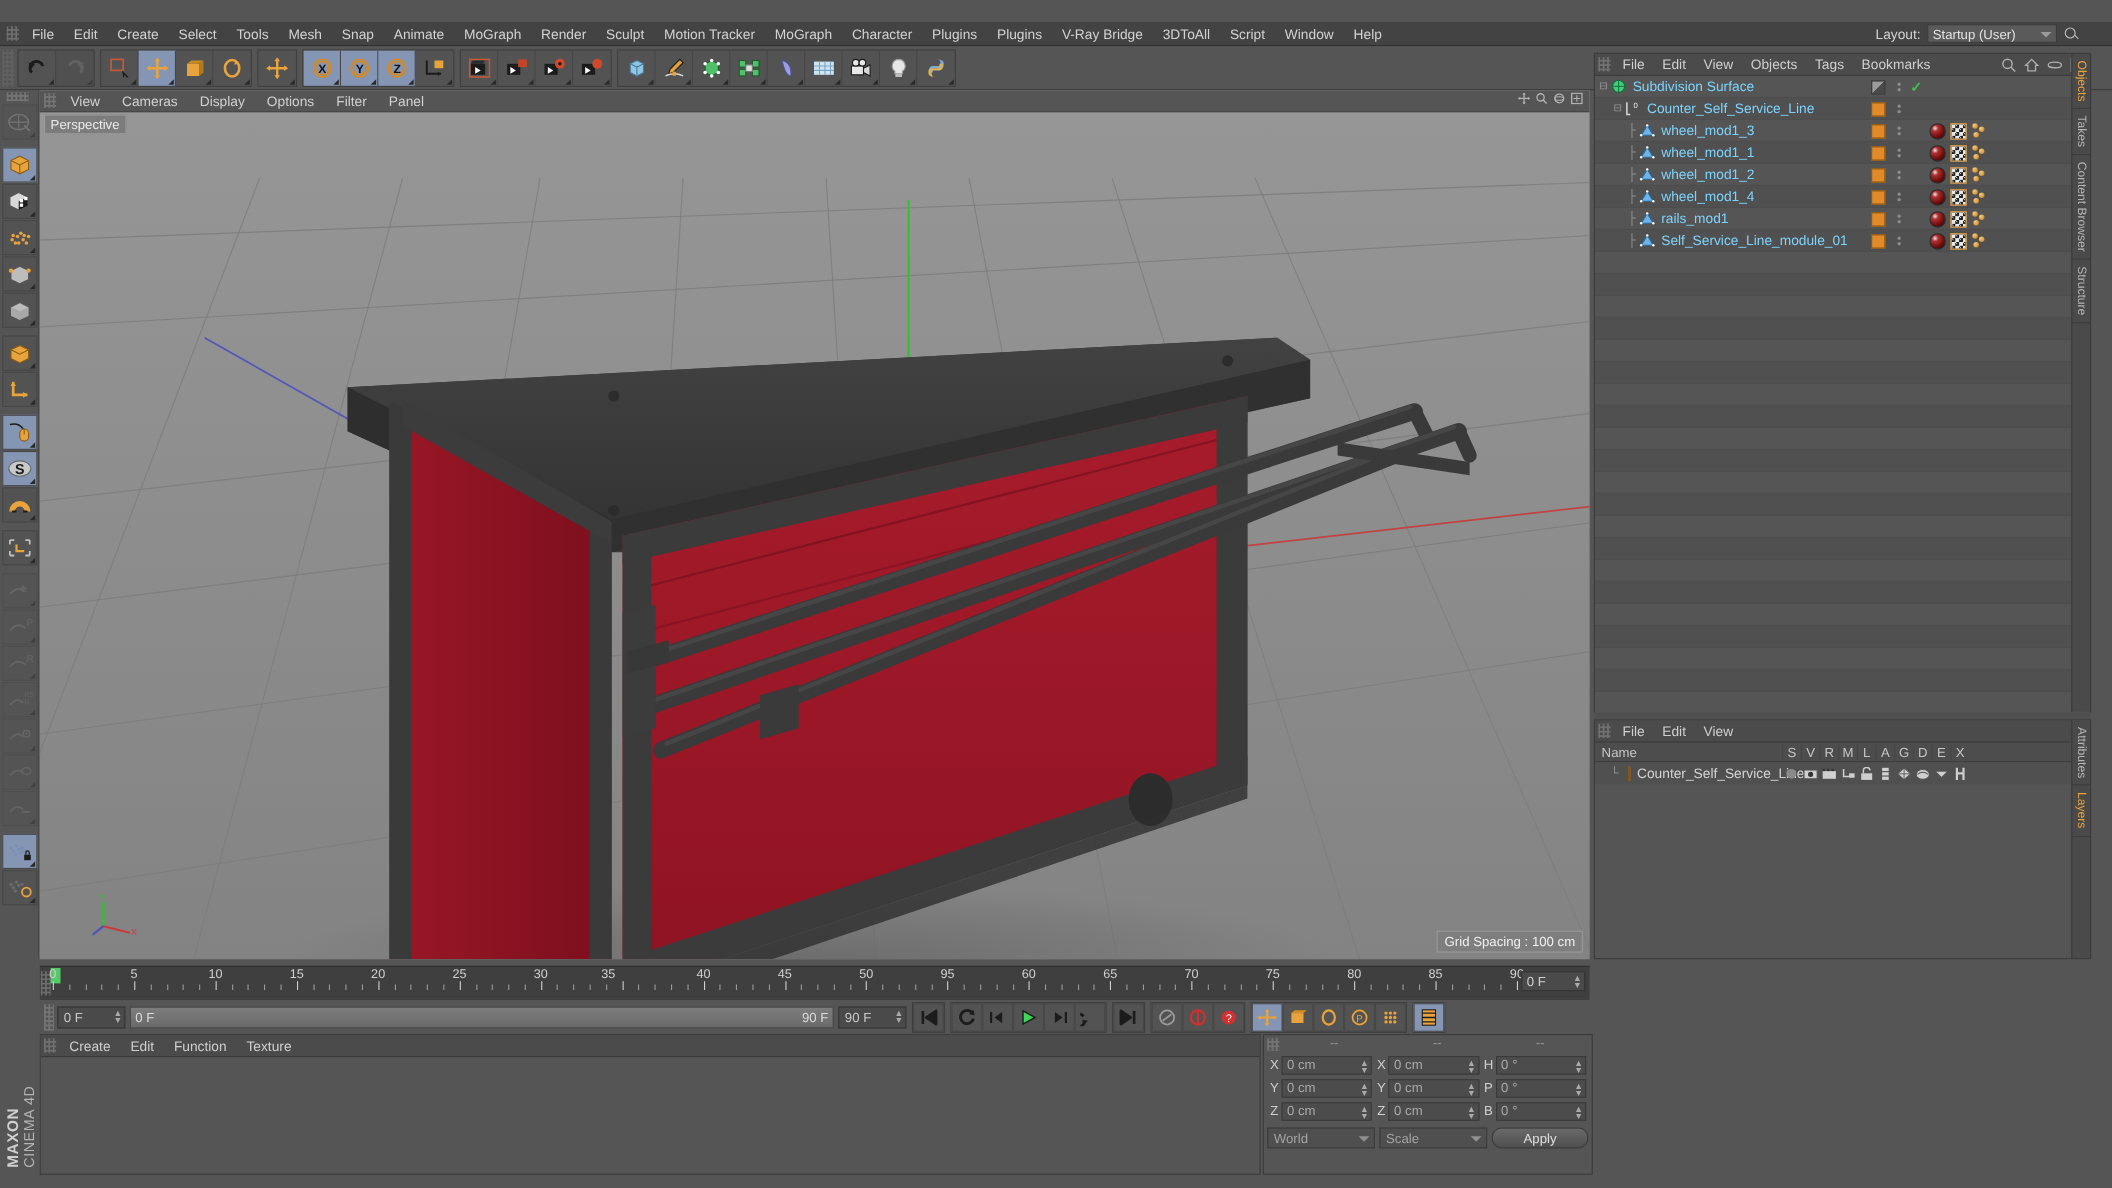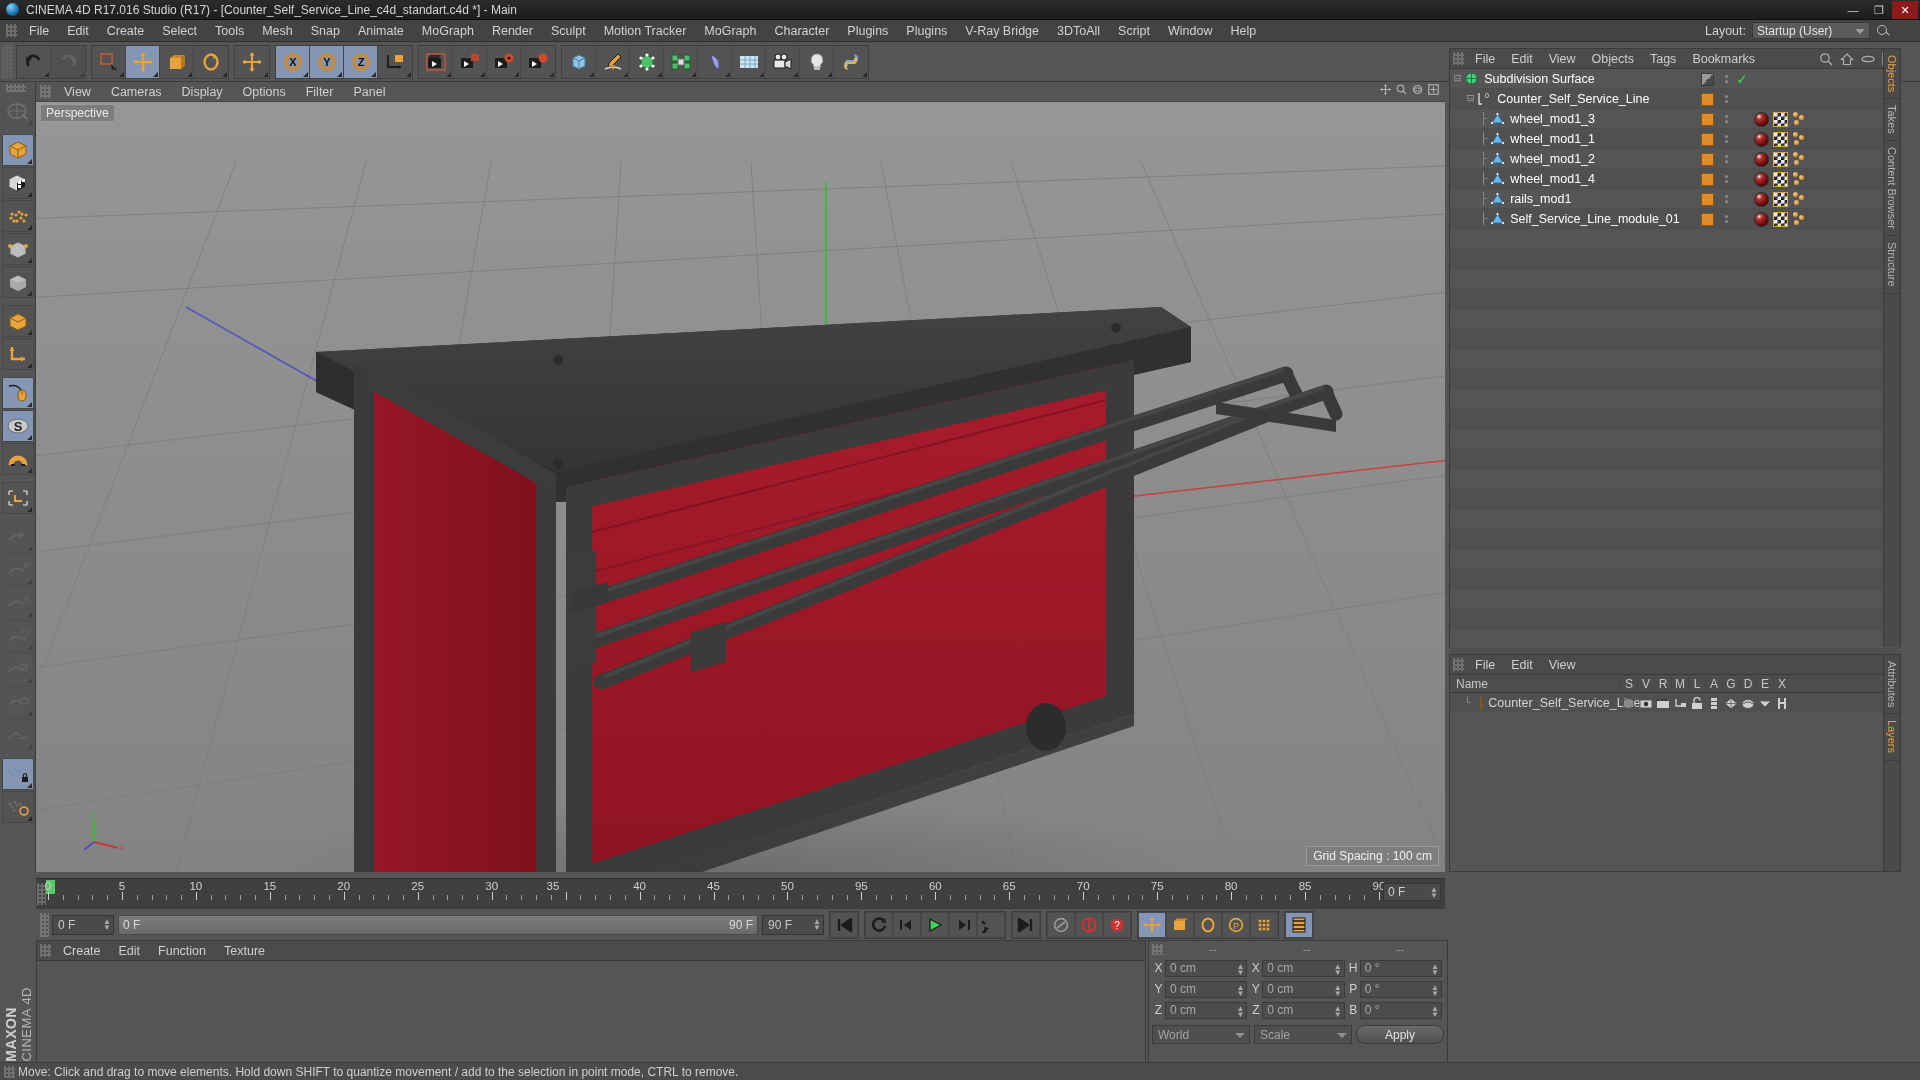--- a/index.html
+++ b/index.html
@@ -134,21 +134,21 @@
      background: repeating-linear-gradient(0deg,#8a8a8a 0 2px,transparent 2px 4px),
                  repeating-linear-gradient(90deg,#8a8a8a 0 2px,transparent 2px 4px);
      background-size:4px 4px; opacity:.6; flex:0 0 auto;}
   .obj-list{ position:relative; }
   .obj-row{
     display:flex; align-items:center; height:20px; position:relative;
     border-bottom:1px solid #4d4d4d;
   }
   .obj-row:nth-child(odd){ background:#555555; }
   .obj-row:nth-child(even){ background:#505050; }
-  .obj-name{ font-size:12.5px; color:#ffffff; white-space:nowrap; }
+  .obj-name{ font-size:12.5px; color:#7dd3fc; white-space:nowrap; }
   .tree-line{ color:#8f8f8f; font-size:12px; margin-right:3px; font-family:"Liberation Mono",monospace;}
   .obj-ico{ width:15px;height:15px; margin-right:5px; flex:0 0 auto; }
   .ob-cols{ position:absolute; right:0; top:0; height:20px; display:flex; align-items:center;}
   .tagcol{ width:150px; display:flex; align-items:center; gap:4px; padding-left:4px;}
   .orange-sq{ width:13px;height:13px;background:#e08a28; border:1px solid #8a5413; }
   .grey-sq{ width:13px;height:13px;
       background:linear-gradient(135deg,#9a9a9a 0 50%,#4a4a4a 50% 100%); border:1px solid #3a3a3a;}
   .dotcol{ width:16px; display:flex;flex-direction:column;align-items:center;gap:2px;}
   .dotcol i{ width:3px;height:3px;border-radius:50%;background:#8d8d8d; display:block;}
   .mat-ball{ width:15px;height:15px;border-radius:50%;
@@ -278,29 +278,20 @@
   
   .vtabs2{ position:absolute; right:0; top:0; width:17px; height:100%; background:#4a4a4a;
       border-left:1px solid #3a3a3a;}
   svg{ display:block; }
 </style>
 </head>
 <body>
 
 <div class="app">
 
-  <div class="titlebar">
-    <div class="tb-icon"></div>
-    <div class="tb-text">CINEMA 4D R17.016 Studio (R17) - [Counter_Self_Service_Line_c4d_standart.c4d *] - Main</div>
-    <div class="tb-btns">
-      <div class="tb-btn">—</div>
-      <div class="tb-btn">❐</div>
-      <div class="tb-btn close">✕</div>
-    </div>
-  </div>
 
   <div class="menubar">
     <div class="dots"></div>
     <div id="menu-items" style="display:flex;align-items:center;">
         <div class="m">File</div>
         <div class="m">Edit</div>
         <div class="m">Create</div>
         <div class="m">Select</div>
         <div class="m">Tools</div>
         <div class="m">Mesh</div>
@@ -1673,18 +1664,14 @@
       </div>
       <div class="capply">Apply</div>
     </div>
   </div>
 
   <div class="brand">
     <span>MAXON</span>
     <span class="sub">CINEMA 4D</span>
   </div>
 
-  <div class="statusbar">
-    <div class="dots" style="width:11px;height:12px;"></div>
-    <div class="txt">Move: Click and drag to move elements. Hold down SHIFT to quantize movement / add to the selection in point mode, CTRL to remove.</div>
-  </div>
 
 </div>
 
 </body></html>

